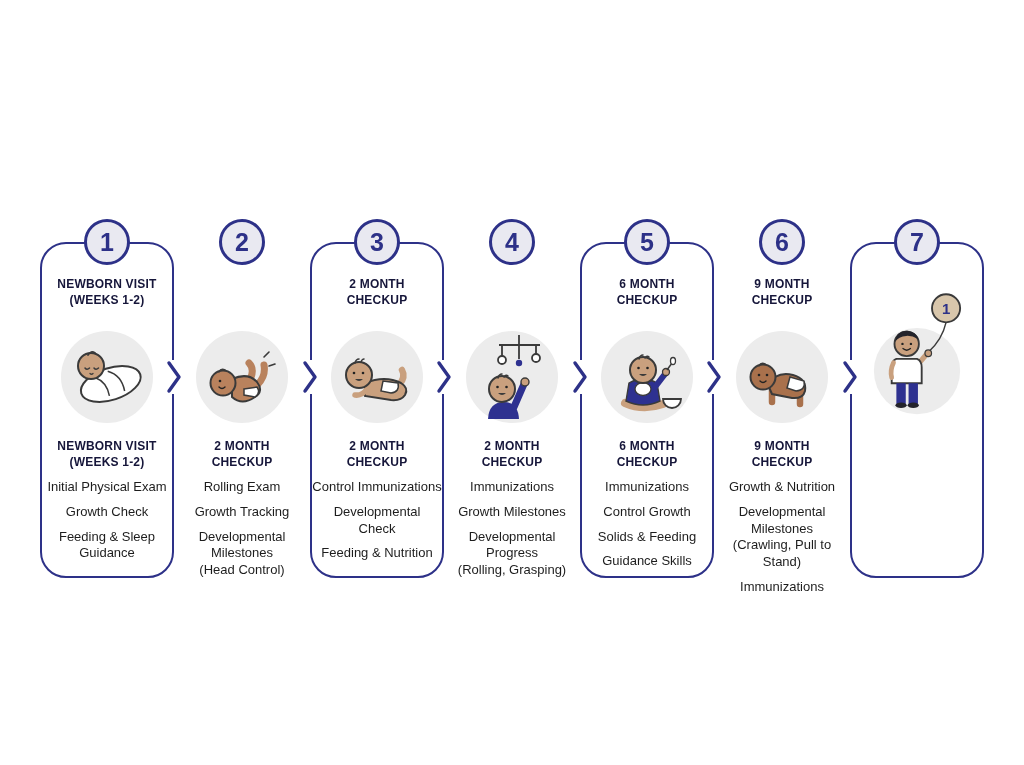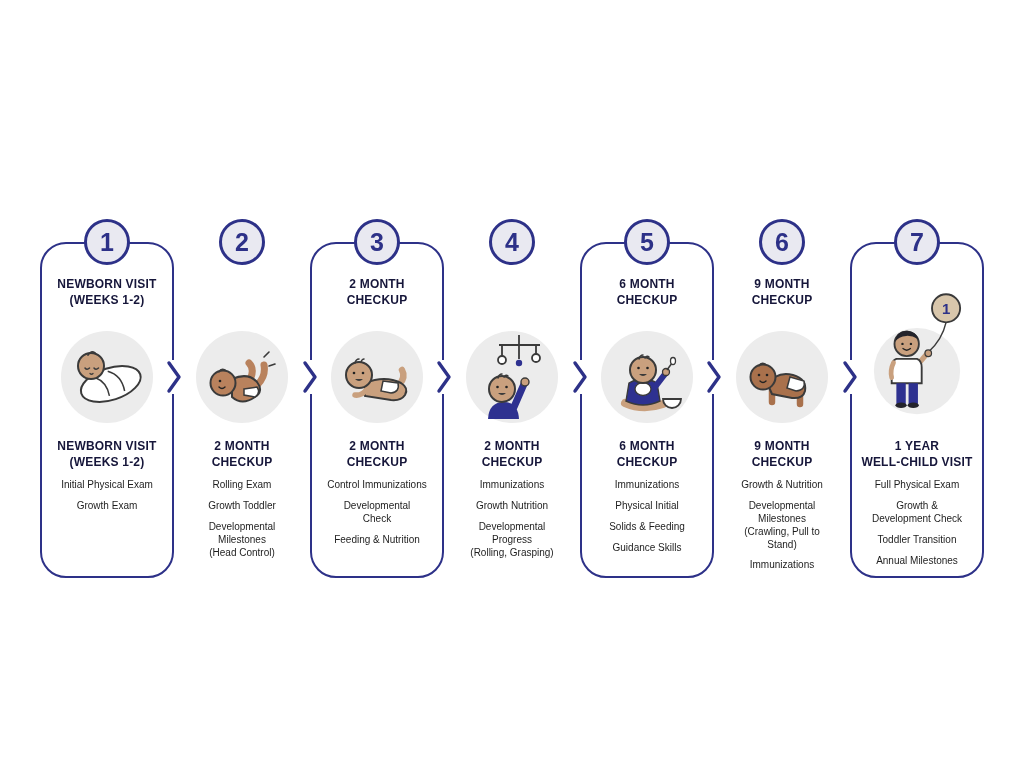--- a/index.html
+++ b/index.html
@@ -31,21 +31,21 @@
   .icon-tall{position:absolute;top:282px;width:110px;height:150px;z-index:2;}
   .chev{position:absolute;top:360px;width:18px;height:34px;z-index:2;}
   .text-block{
     position:absolute;top:438px;width:134px;text-align:center;z-index:2;
   }
   .title{
     font-weight:bold;font-size:12px;line-height:1.35;color:#16163a;
     white-space:pre-line;margin-bottom:9px;letter-spacing:.2px;
   }
   .item{
-    font-size:10px;line-height:1.28;color:#1d1d1d;
+    font-size:13px;line-height:1.28;color:#1d1d1d;
     white-space:pre-line;margin-bottom:8px;
   }
 </style>
 </head>
 <body>
 
 <div id="stage">
 
   <div class="bracket" style="left:40px"></div>
   <div class="bracket" style="left:310px"></div>
@@ -197,75 +197,68 @@
     <rect x="33" y="108" width="10" height="22" fill="#2e3190"></rect>
     <rect x="46" y="108" width="10" height="22" fill="#2e3190"></rect>
     <ellipse cx="38" cy="131.5" rx="6" ry="3" fill="#23232b"></ellipse>
     <ellipse cx="51" cy="131.5" rx="6" ry="3" fill="#23232b"></ellipse>
   </svg>
 
   <div class="text-block" style="left:40px">
     <div class="title">NEWBORN VISIT
 (WEEKS 1-2)</div>
     <div class="item">Initial Physical Exam</div>
-    <div class="item">Growth Exam</div>
+    <div class="item">Growth Check</div>
+    <div class="item">Feeding &amp; Sleep
+Guidance</div>
   </div>
 
   <div class="text-block" style="left:175px">
     <div class="title">2 MONTH
 CHECKUP</div>
     <div class="item">Rolling Exam</div>
-    <div class="item">Growth Toddler</div>
+    <div class="item">Growth Tracking</div>
     <div class="item">Developmental
 Milestones
 (Head Control)</div>
   </div>
 
   <div class="text-block" style="left:310px">
     <div class="title">2 MONTH
 CHECKUP</div>
     <div class="item">Control Immunizations</div>
     <div class="item">Developmental
 Check</div>
     <div class="item">Feeding &amp; Nutrition</div>
   </div>
 
   <div class="text-block" style="left:445px">
     <div class="title">2 MONTH
 CHECKUP</div>
     <div class="item">Immunizations</div>
-    <div class="item">Growth Nutrition</div>
+    <div class="item">Growth Milestones</div>
     <div class="item">Developmental
 Progress
 (Rolling, Grasping)</div>
   </div>
 
   <div class="text-block" style="left:580px">
     <div class="title">6 MONTH
 CHECKUP</div>
     <div class="item">Immunizations</div>
-    <div class="item">Physical Initial</div>
+    <div class="item">Control Growth</div>
     <div class="item">Solids &amp; Feeding</div>
     <div class="item">Guidance Skills</div>
   </div>
 
   <div class="text-block" style="left:715px">
     <div class="title">9 MONTH
 CHECKUP</div>
     <div class="item">Growth &amp; Nutrition</div>
     <div class="item">Developmental
 Milestones
 (Crawling, Pull to
 Stand)</div>
     <div class="item">Immunizations</div>
   </div>
 
-  <div class="text-block" style="left:850px">
-    <div class="title">1 YEAR
-WELL-CHILD VISIT</div>
-    <div class="item">Full Physical Exam</div>
-    <div class="item">Growth &amp;
-Development Check</div>
-    <div class="item">Toddler Transition</div>
-    <div class="item">Annual Milestones</div>
-  </div>
 
 </div>
 
 </body></html>

